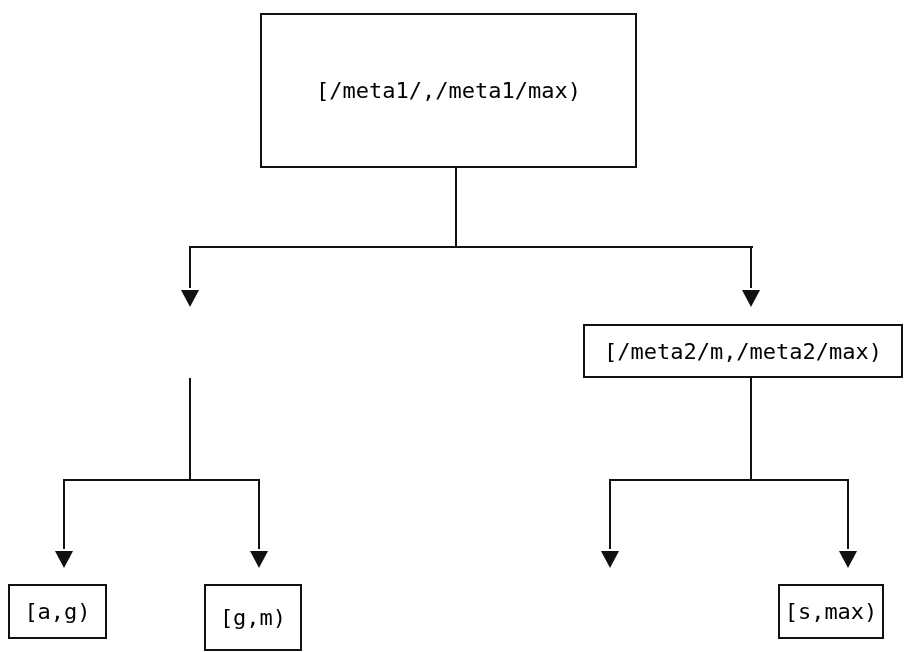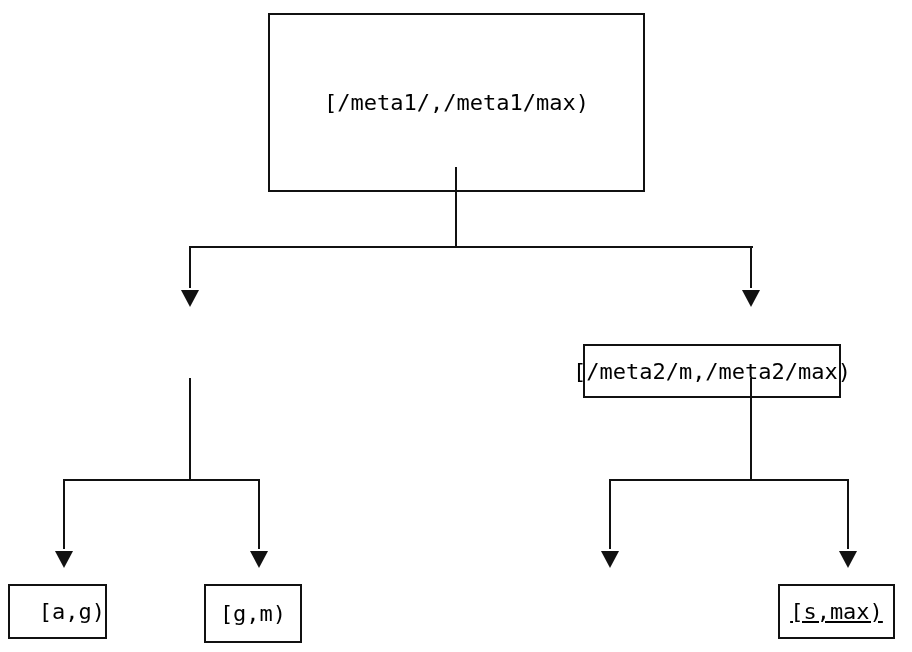--- a/index.html
+++ b/index.html
@@ -38,39 +38,39 @@
     border-left: 9px solid transparent;
     border-right: 9px solid transparent;
     border-top: 17px solid #111111;
   }
 </style>
 </head>
 <body>
 
 <div id="canvas">
 
-  <div class="node-box" style="left:268px; top:13px; width:377px; height:179px;">
+  <div class="node-box" style="left:260px; top:13px; width:377px; height:155px;">
     <span>[/meta1/,/meta1/max)</span>
   </div>
 
 
-  <div class="node-box" style="left:583px; top:324px; width:258px; height:54px;margin-top:20px;">
+  <div class="node-box" style="left:583px; top:324px; width:320px; height:54px;">
     <span>[/meta2/m,/meta2/max)</span>
   </div>
 
-  <div class="node-box" style="left:8px; top:584px; width:99px; height:55px;justify-content:flex-end;">
+  <div class="node-box" style="left:8px; top:584px; width:99px; height:55px;">
     <span>[a,g)</span>
   </div>
 
-  <div class="node-box" style="left:204px; top:584px; width:98px; height:59px;">
+  <div class="node-box" style="left:204px; top:584px; width:98px; height:67px;">
     <span>[g,m)</span>
   </div>
 
 
-  <div class="node-box" style="left:778px; top:584px; width:117px; height:55px;text-decoration:underline;">
+  <div class="node-box" style="left:778px; top:584px; width:106px; height:55px;">
     <span>[s,max)</span>
   </div>
 
   <div class="line" style="left:455px; top:167px; width:2px; height:80px;"></div>
   <div class="line" style="left:189px; top:246px; width:564px; height:2px;"></div>
   <div class="line" style="left:189px; top:246px; width:2px; height:42px;"></div>
   <div class="arrowhead" style="left:181px; top:290px;"></div>
   <div class="line" style="left:750px; top:246px; width:2px; height:42px;"></div>
   <div class="arrowhead" style="left:742px; top:290px;"></div>
 

